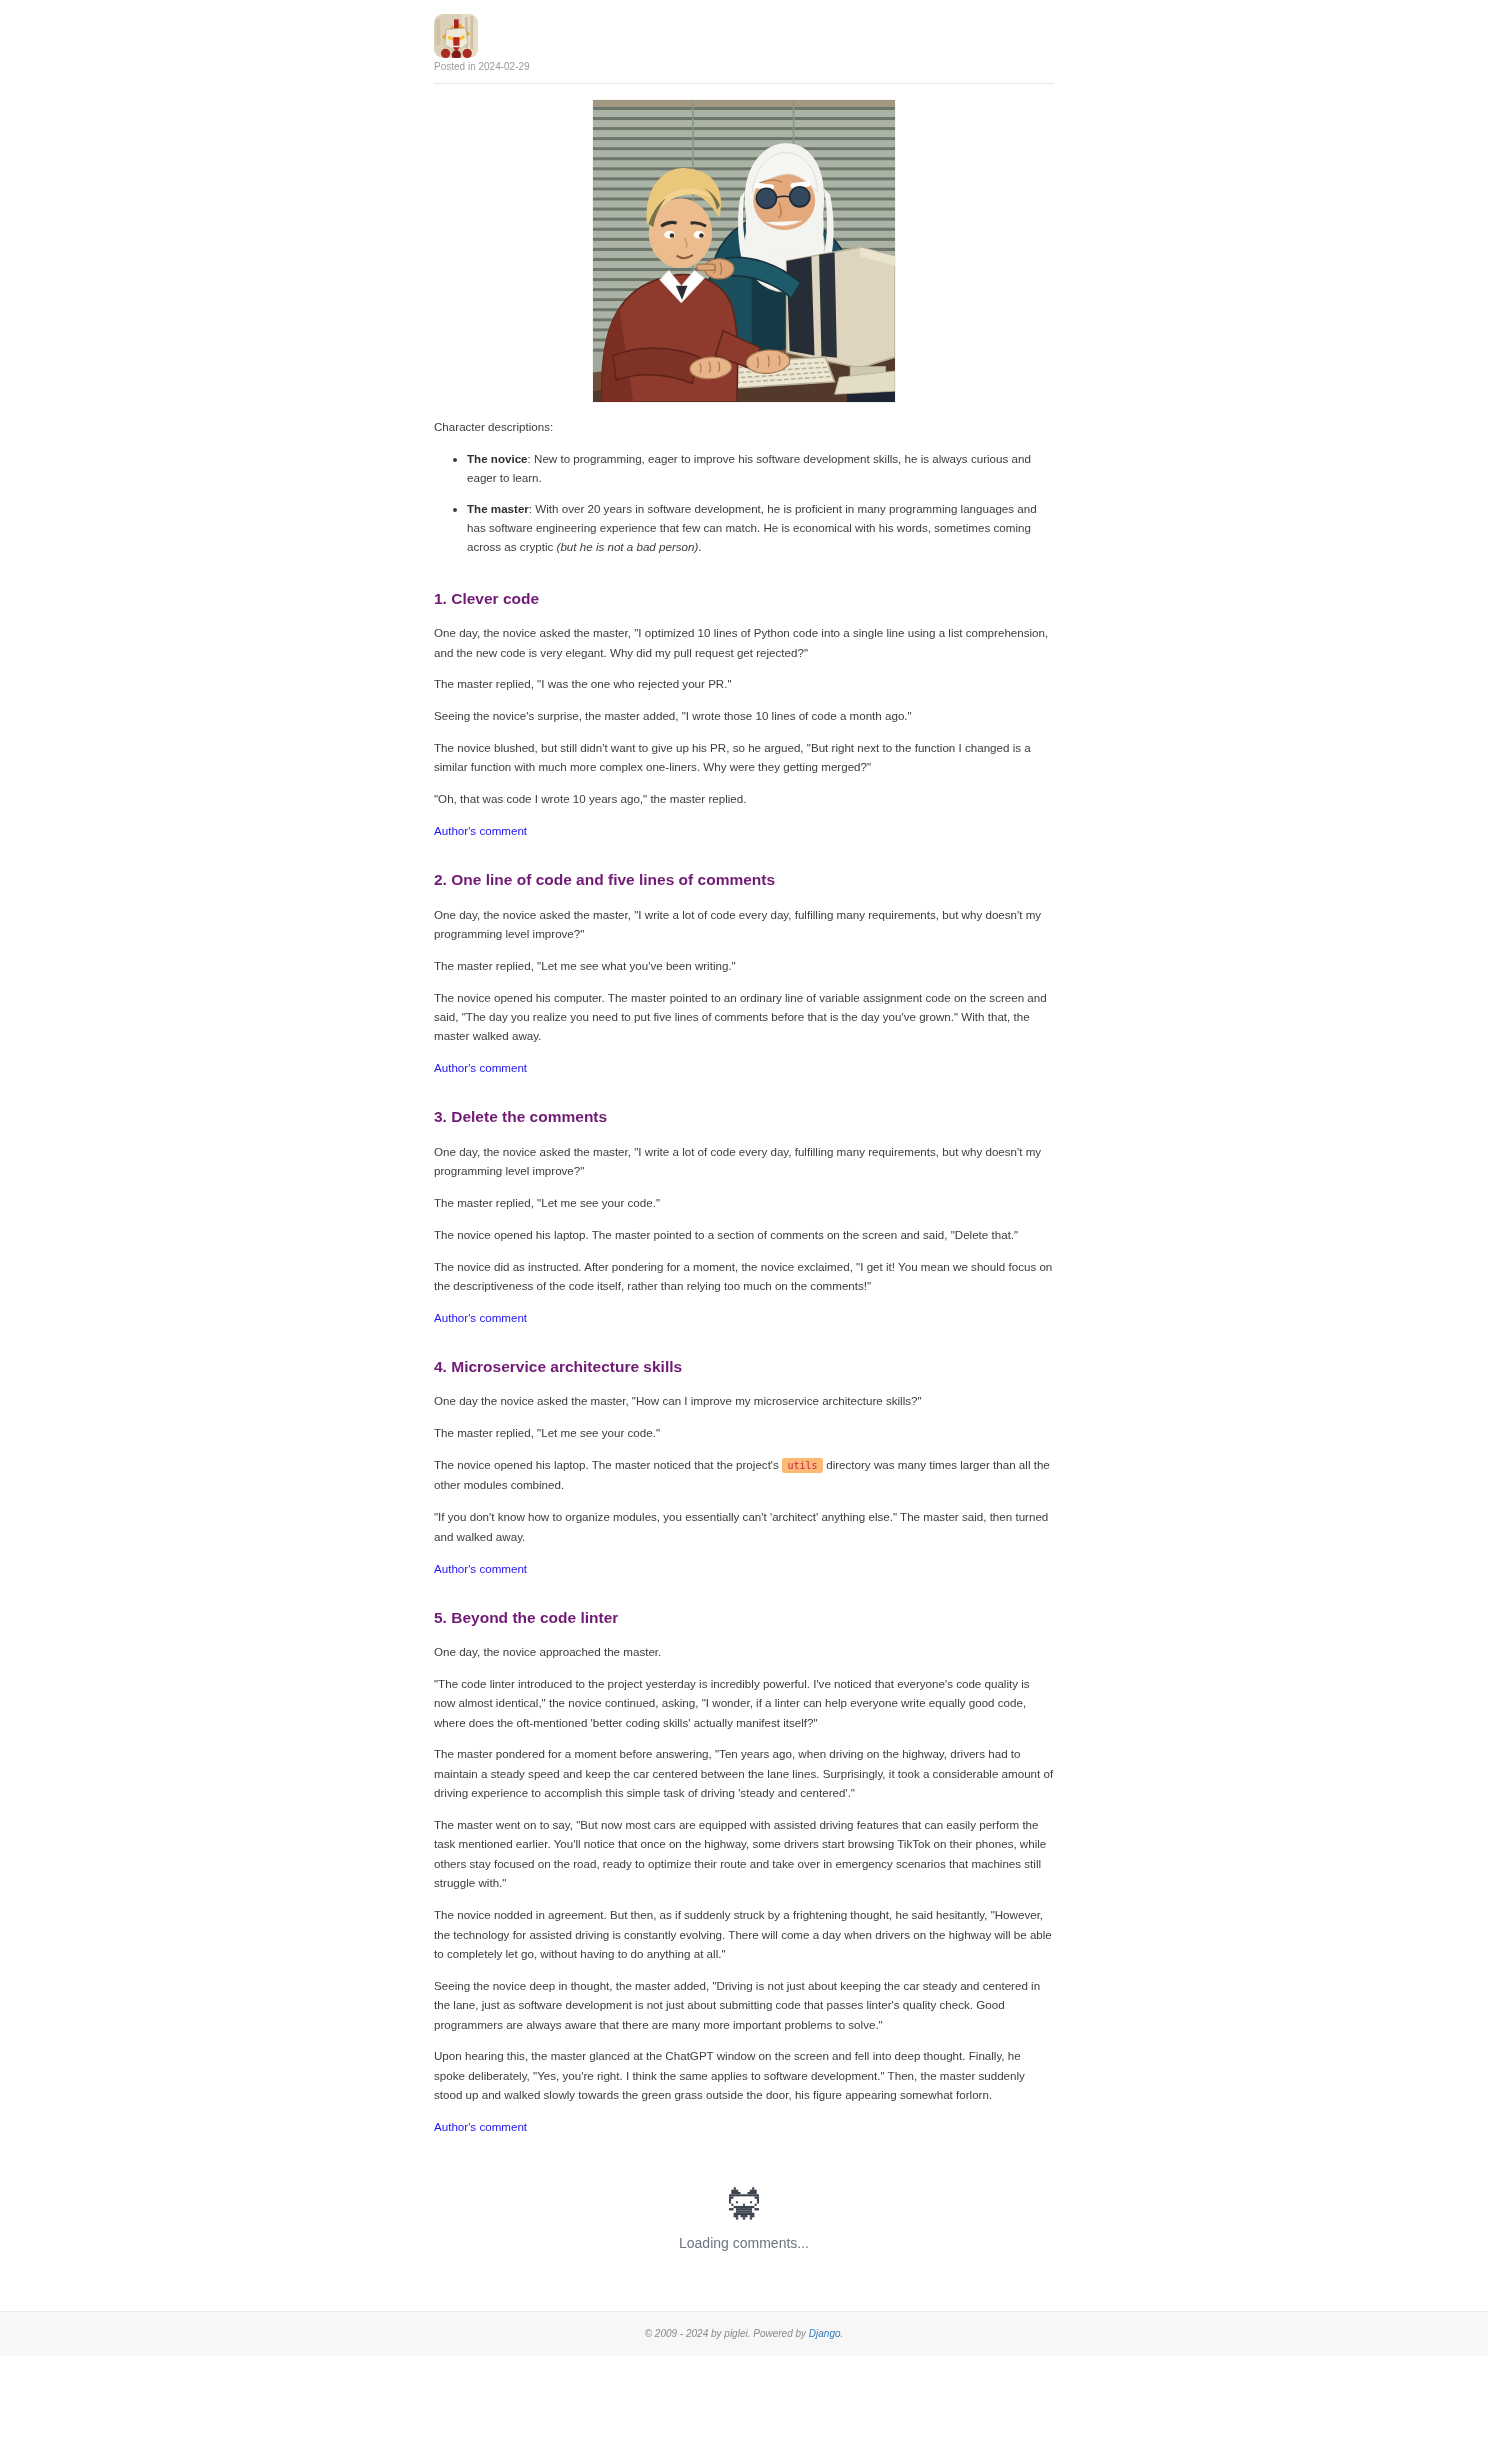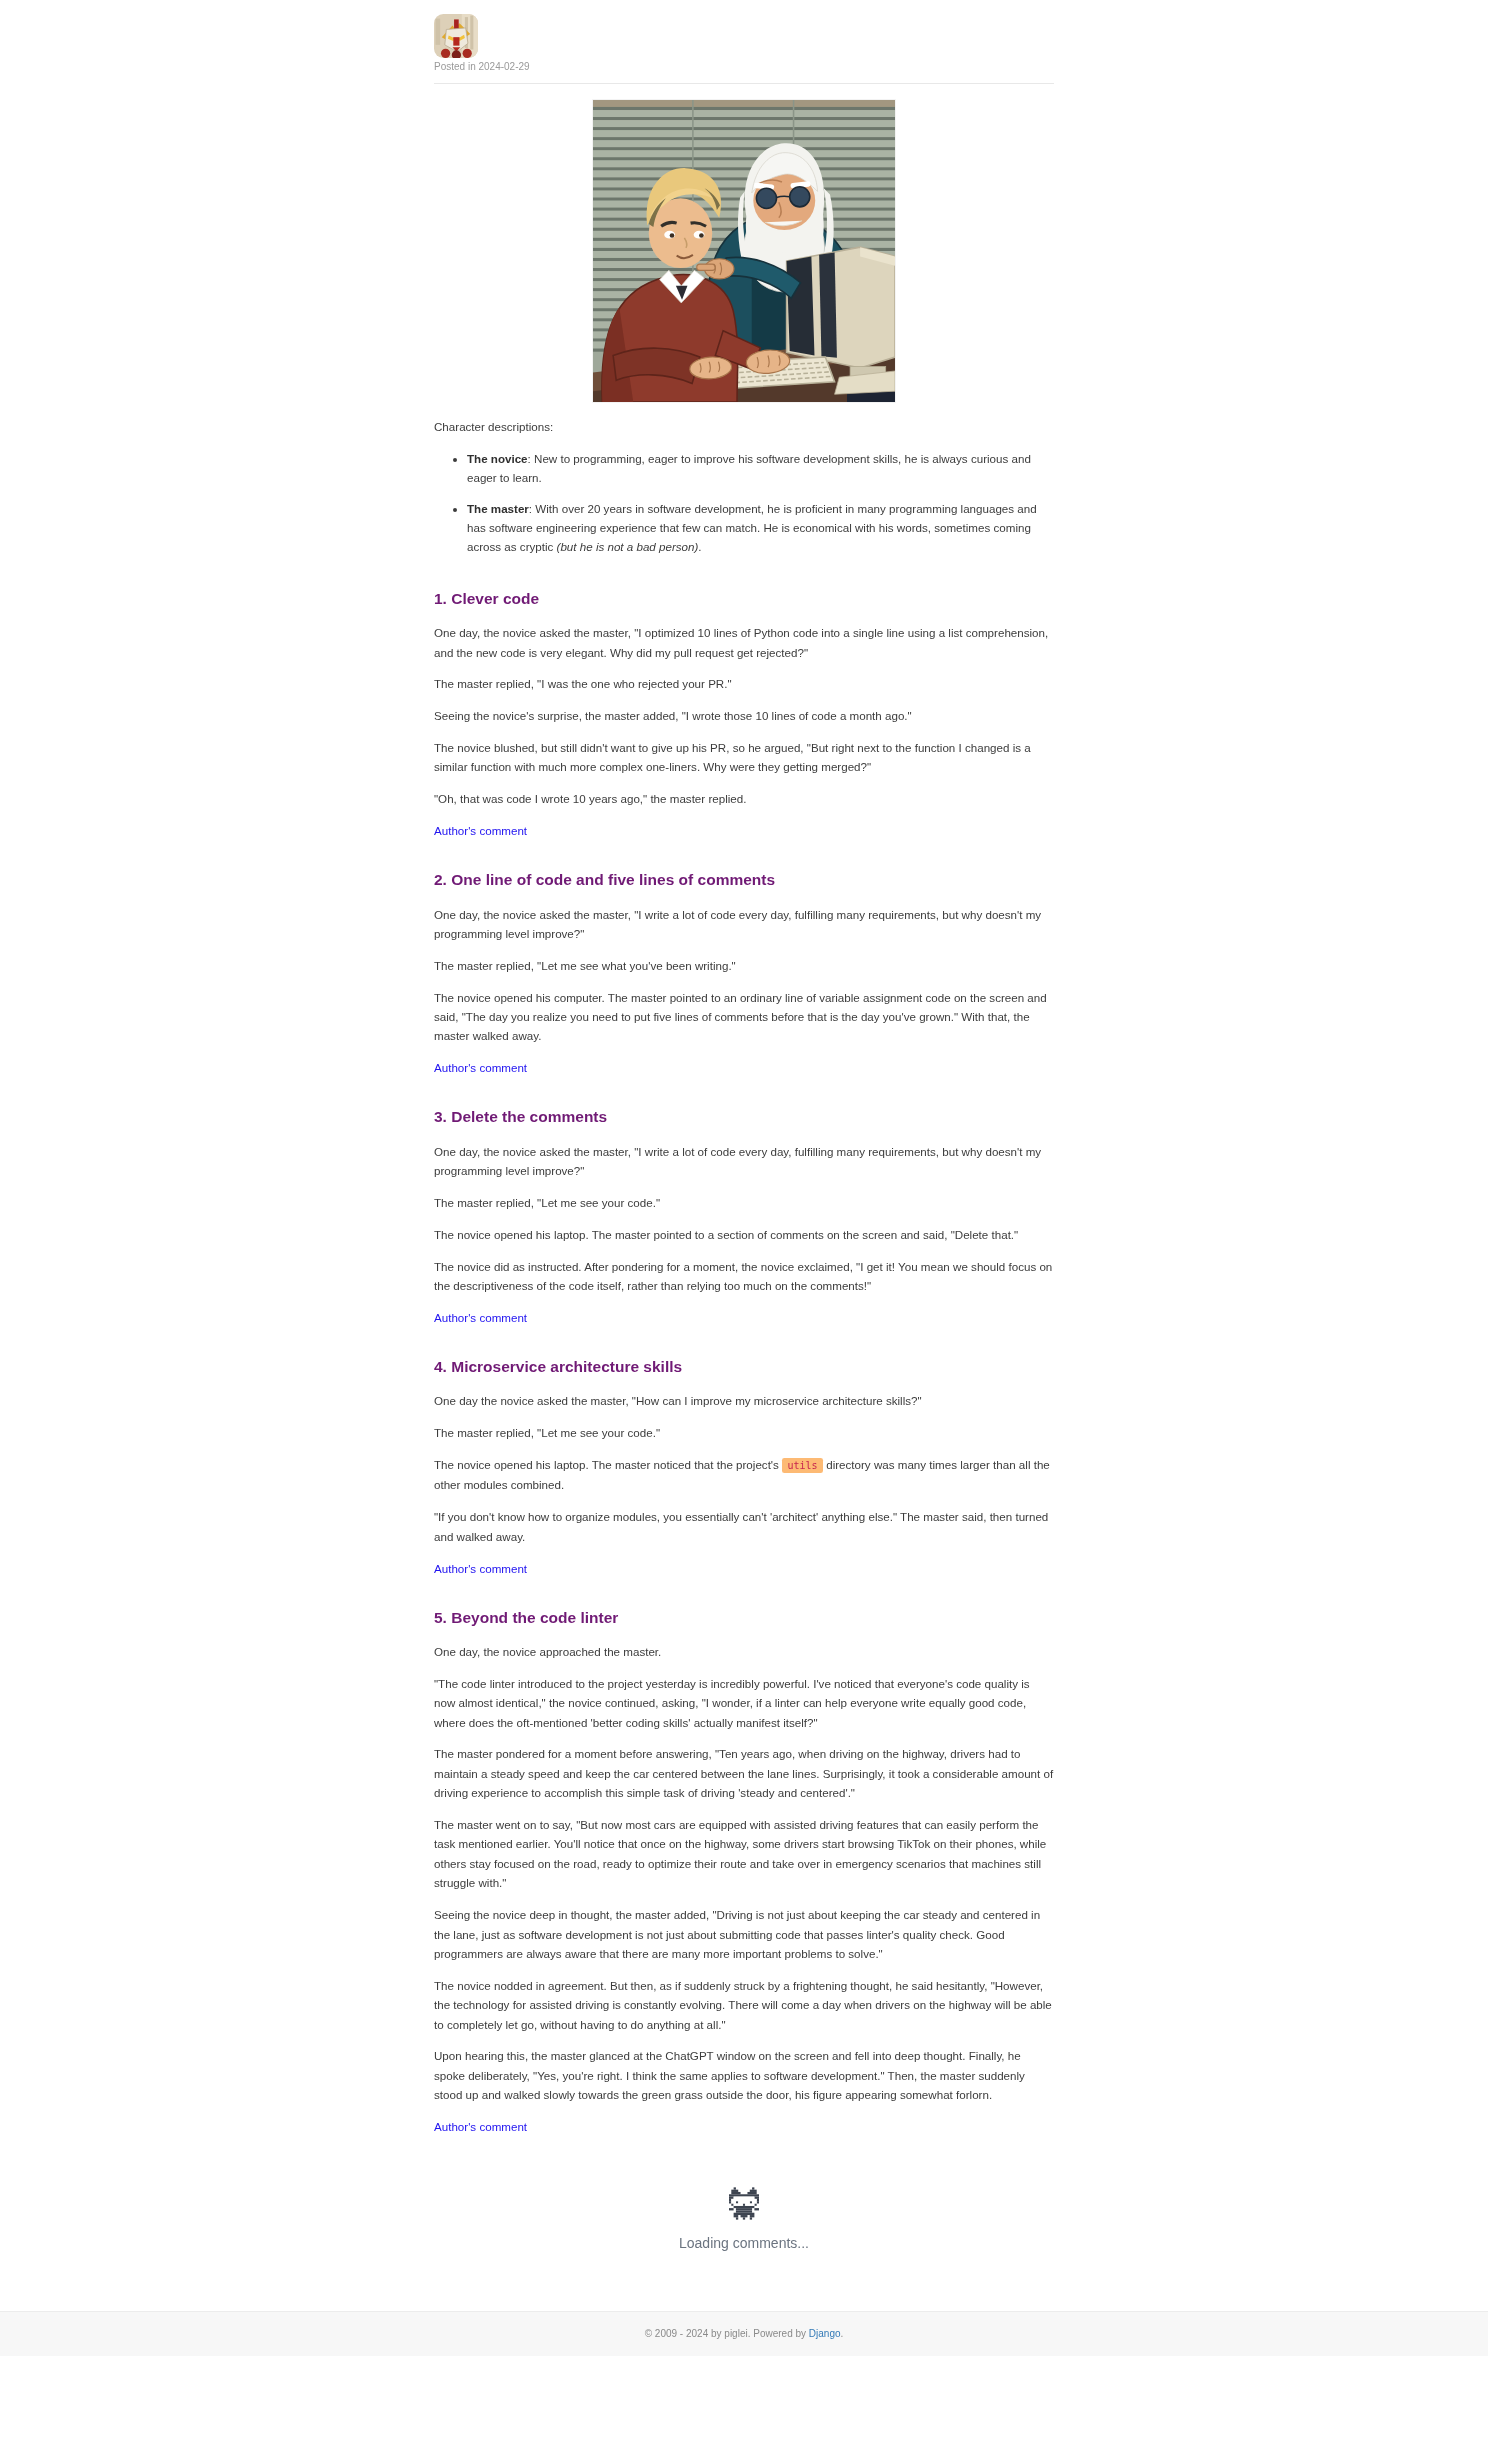--- a/index.html
+++ b/index.html
@@ -18,21 +18,21 @@
   ul.chars { margin: 12.4px 0; padding-left: 33px; }
   ul.chars li { font-size: 11.6px; line-height: 19.4px; margin: 11px 0; color: #3c3c3c; }
   ul.chars b { color: #2f2f2f; }
   h2.section-title { font-size: 15.5px; color: #701a75; margin: 33px 0 15.5px; font-weight: bold; }
   a.author-link { color: #2013f0; text-decoration: none; font-size: 11.6px; }
   p.author { margin: 15.5px 0; }
   code.inline-code { font-family: "DejaVu Sans Mono", monospace; font-size: 10px; color: #c7254e; background: #fdba74; padding: 2.3px 5.4px; border-radius: 2.3px; }
   .comments { text-align: center; margin: 53px 0 0; }
   .loading { font-size: 14px; color: #6b7480; margin: 12px 0 0; }
   footer.site-footer { margin-top: 60px; background: #f7f7f7; border-top: 0.8px solid #ececec; padding: 16.3px 0 17px; text-align: center; }
-  footer.site-footer p { margin: 0; font-size: 10px; color: #8a8a8a; }
+  footer.site-footer p { margin: 0; font-size: 10px; color: #8a8a8a; font-style: italic; }
   footer.site-footer a { color: #337ab7; text-decoration: none; }
   .em { font-style: italic; }
 </style>
 </head>
 <body>
 
 <div class="container">
 
   <header class="site-header">
     <a class="avatar" href="#">
@@ -228,22 +228,22 @@
       <p class="body">"If you don't know how to organize modules, you essentially can't 'architect' anything else." The master said, then turned and walked away.</p>
       <p class="author"><a class="author-link" href="#">Author's comment</a></p>
     </section>
 
     <section>
       <h2 class="section-title">5. Beyond the code linter</h2>
       <p class="body">One day, the novice approached the master.</p>
       <p class="body">"The code linter introduced to the project yesterday is incredibly powerful. I've noticed that everyone's code quality is now almost identical," the novice continued, asking, "I wonder, if a linter can help everyone write equally good code, where does the oft-mentioned 'better coding skills' actually manifest itself?"</p>
       <p class="body">The master pondered for a moment before answering, "Ten years ago, when driving on the highway, drivers had to maintain a steady speed and keep the car centered between the lane lines. Surprisingly, it took a considerable amount of driving experience to accomplish this simple task of driving 'steady and centered'."</p>
       <p class="body">The master went on to say, "But now most cars are equipped with assisted driving features that can easily perform the task mentioned earlier. You'll notice that once on the highway, some drivers start browsing TikTok on their phones, while others stay focused on the road, ready to optimize their route and take over in emergency scenarios that machines still struggle with."</p>
+      <p class="body">The novice nodded in agreement. But then, as if suddenly struck by a frightening thought, he said hesitantly, "However, the technology for assisted driving is constantly evolving. There will come a day when drivers on the highway will be able to completely let go, without having to do anything at all."</p>
       <p class="body">Seeing the novice deep in thought, the master added, "Driving is not just about keeping the car steady and centered in the lane, just as software development is not just about submitting code that passes linter's quality check. Good programmers are always aware that there are many more important problems to solve."</p>
-      <p class="body">The novice nodded in agreement. But then, as if suddenly struck by a frightening thought, he said hesitantly, "However, the technology for assisted driving is constantly evolving. There will come a day when drivers on the highway will be able to completely let go, without having to do anything at all."</p>
       <p class="body">Upon hearing this, the master glanced at the ChatGPT window on the screen and fell into deep thought. Finally, he spoke deliberately, "Yes, you're right. I think the same applies to software development." Then, the master suddenly stood up and walked slowly towards the green grass outside the door, his figure appearing somewhat forlorn.</p>
       <p class="author"><a class="author-link" href="#">Author's comment</a></p>
     </section>
 
     <div class="comments">
       <svg width="30" height="33" viewBox="0 0 39 42">
         <g fill="#3d4450">
           <rect x="6" y="0" width="3" height="3"></rect>
             <rect x="30" y="0" width="3" height="3"></rect>
           <rect x="3" y="3" width="9" height="3"></rect>

